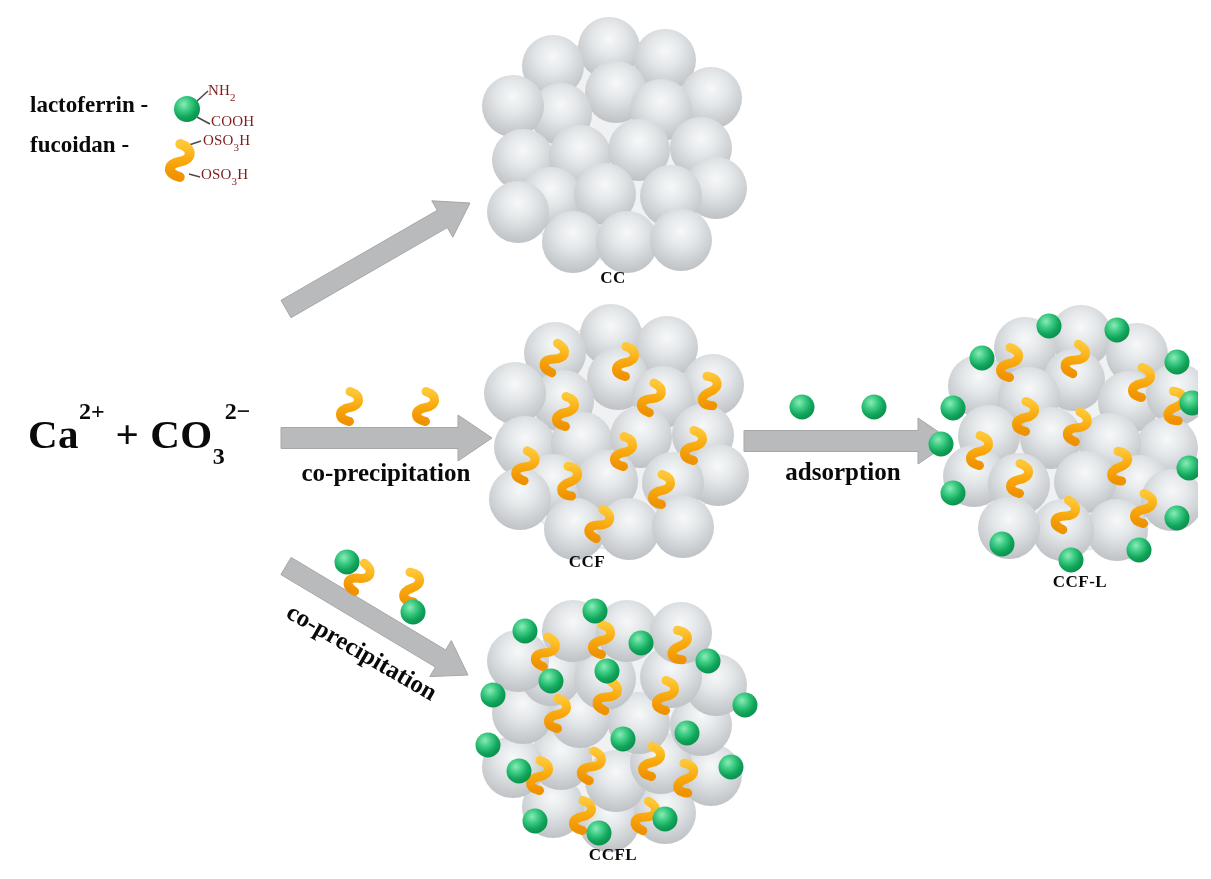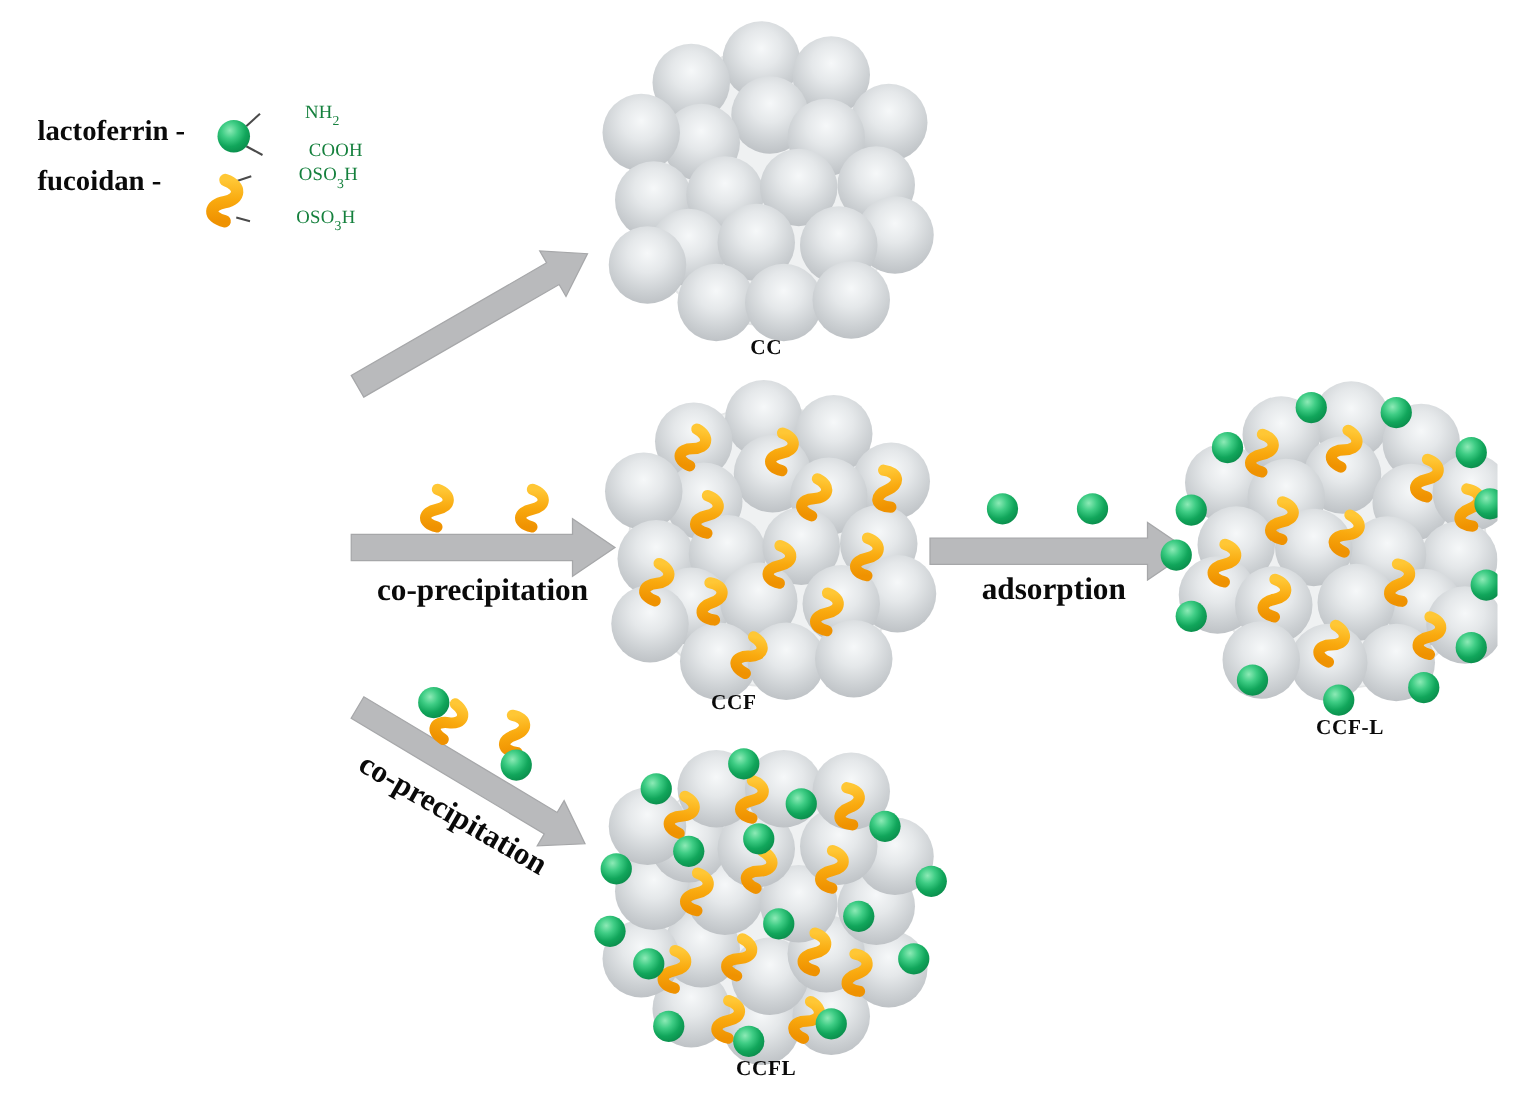--- a/index.html
+++ b/index.html
@@ -3,21 +3,21 @@
 <meta charset="utf-8">
 <style>
   html,body{margin:0;padding:0;background:#ffffff;}
   .stage{
     position:relative;width:1198px;height:879px;background:#ffffff;
     font-family:Liberation Serif, serif;color:#0a0a0a;overflow:hidden;
   }
   .abs{position:absolute;}
   svg#gfx{position:absolute;left:0;top:0;}
   .legend-name{font-size:23px;font-weight:700;white-space:nowrap;}
-  .chem{font-size:15px;color:#15803d;white-space:nowrap;letter-spacing:0.2px;margin-left:36px;}
+  .chem{font-size:15px;color:#7f1d1d;white-space:nowrap;letter-spacing:0.2px;}
   .chem sub{font-size:11px;position:relative;top:2px;}
   .formula{font-size:41px;font-weight:700;white-space:nowrap;letter-spacing:0.5px;}
   .formula sup{font-size:24px;position:relative;top:-14px;letter-spacing:0;}
   .formula sub{font-size:24px;position:relative;top:7px;letter-spacing:0;}
   .process-label{font-size:25px;font-weight:700;white-space:nowrap;transform:translateX(-50%);}
   .process-label.rotated{transform:translate(-50%,-50%) rotate(30deg);}
   .cluster-label{font-size:17px;font-weight:700;white-space:nowrap;transform:translateX(-50%);letter-spacing:0.5px;}
 </style>
 </head>
 <body>
@@ -226,20 +226,21 @@
     </svg>
 
   <div class="abs legend-name" style="left:30px;top:92px;">lactoferrin -</div>
   <div class="abs chem" style="left:208px;top:82px;"><span>NH</span><sub>2</sub></div>
   <div class="abs chem" style="left:211px;top:113px;">COOH</div>
 
   <div class="abs legend-name" style="left:30px;top:132px;">fucoidan -</div>
   <div class="abs chem" style="left:203px;top:132px;"><span>OSO</span><sub>3</sub><span>H</span></div>
   <div class="abs chem" style="left:201px;top:166px;"><span>OSO</span><sub>3</sub><span>H</span></div>
 
+  <div class="abs formula" style="left:28px;top:410px;"><span>Ca</span><sup>2+</sup><span> + </span><span>CO</span><sub>3</sub><sup>2−</sup></div>
 
   <div class="abs process-label" style="left:386px;top:459px;">co-precipitation</div>
   <div class="abs process-label" style="left:843px;top:458px;">adsorption</div>
   <div class="abs process-label rotated" style="left:362px;top:652px;">co-precipitation</div>
 
   <div class="abs cluster-label" style="left:613px;top:268px;">CC</div>
   <div class="abs cluster-label" style="left:587px;top:552px;">CCF</div>
   <div class="abs cluster-label" style="left:1080px;top:572px;">CCF-L</div>
   <div class="abs cluster-label" style="left:613px;top:845px;">CCFL</div>
 </div>

